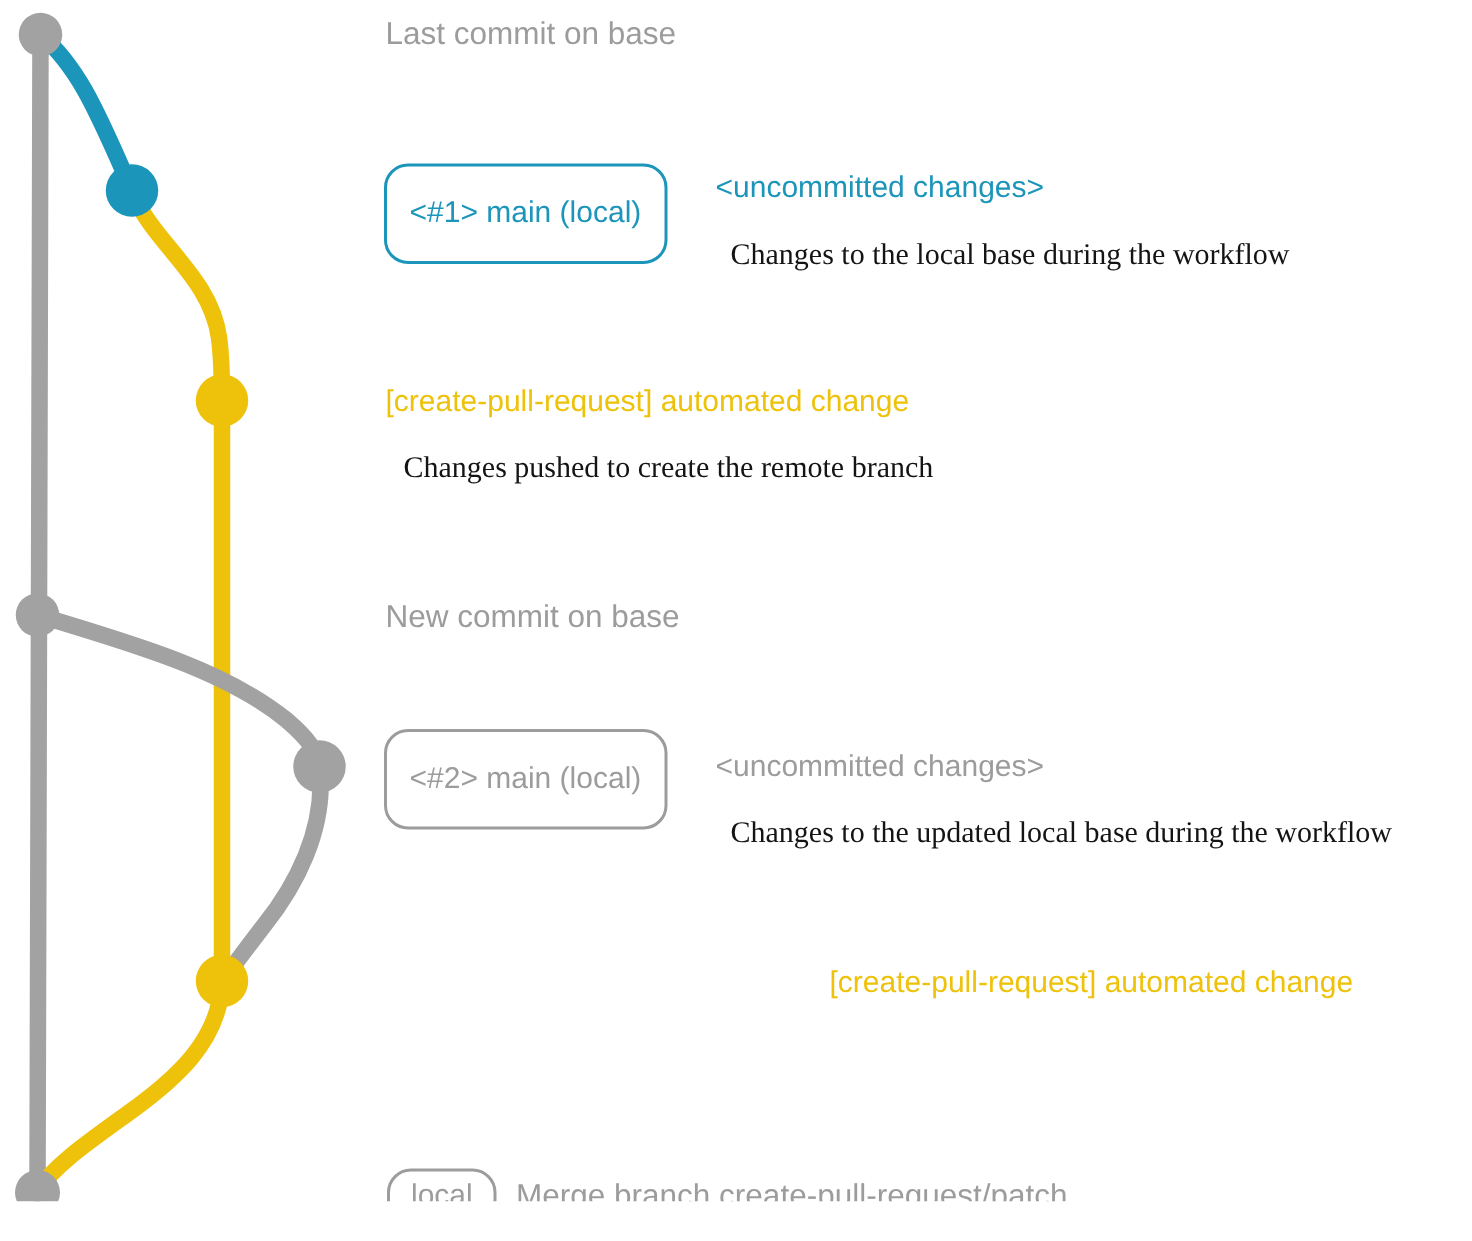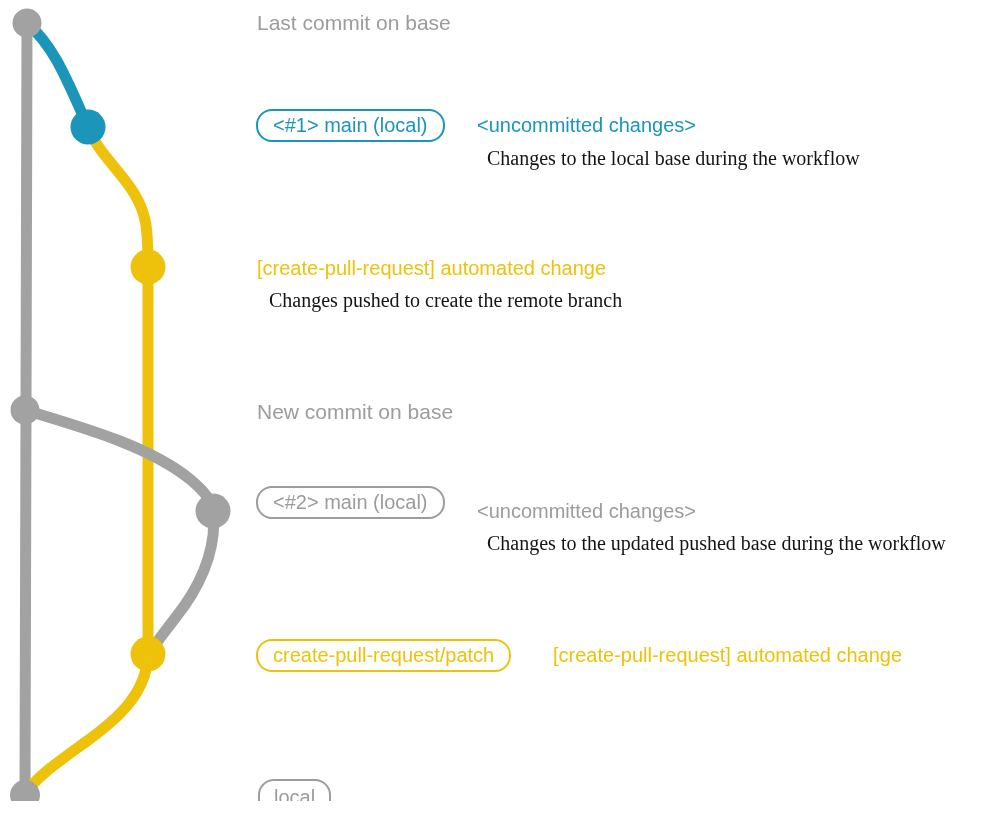--- a/index.html
+++ b/index.html
@@ -32,25 +32,26 @@
     line-height: 23px;
   }
   .heading.blue { color: var(--blue); }
   .heading.gray { color: var(--textgray); }
   .heading.yellow { color: var(--yellow); }
   .desc {
     font-family: "Liberation Serif", serif;
     font-size: 20px;
     line-height: 23px;
     color: var(--black);
+    margin-top: 12px;
   }
   .badge {
     border: 2px solid;
     border-radius: 16px;
-    padding: 3px 15px;
+    padding: 20px 15px;
     font-size: 20px;
     line-height: 23px;
     display: inline-block;
   }
   .badge.blue { color: var(--blue); border-color: var(--blue); }
   .badge.gray { color: var(--textgray); border-color: var(--textgray); }
   .badge.yellow { color: var(--yellow); border-color: var(--yellow); }
   .badge.main { padding: 5px 14px; }
 </style>
 </head>
@@ -89,20 +90,20 @@
   <div class="abs heading blue" style="left:477px; top:114px;">&lt;uncommitted changes&gt;</div>
   <div class="abs desc" style="left:487px; top:147px;">Changes to the local base during the workflow</div>
 
   <div class="abs heading yellow" style="left:257px; top:257px;">[create-pull-request] automated change</div>
   <div class="abs desc" style="left:269px; top:289px;">Changes pushed to create the remote branch</div>
 
   <div class="abs plain-label" style="left:257px; top:400px;">New commit on base</div>
 
   <div class="abs badge gray" style="left:256px; top:486px;">&lt;#2&gt; main (local)</div>
   <div class="abs heading gray" style="left:477px; top:500px;">&lt;uncommitted changes&gt;</div>
-  <div class="abs desc" style="left:487px; top:532px;">Changes to the updated pushed base during the workflow</div>
+  <div class="abs desc" style="left:487px; top:532px;">Changes to the updated local base during the workflow</div>
 
-  <div class="abs badge yellow" style="left:256px; top:639px;">create-pull-request/patch</div>
   <div class="abs heading yellow" style="left:553px; top:644px;">[create-pull-request] automated change</div>
 
   <div class="abs badge gray main" style="left:258px; top:779px;">local</div>
+  <div class="abs plain-label" style="left:344px; top:786px;">Merge branch create-pull-request/patch</div>
 
 </div>
 
 </body></html>

